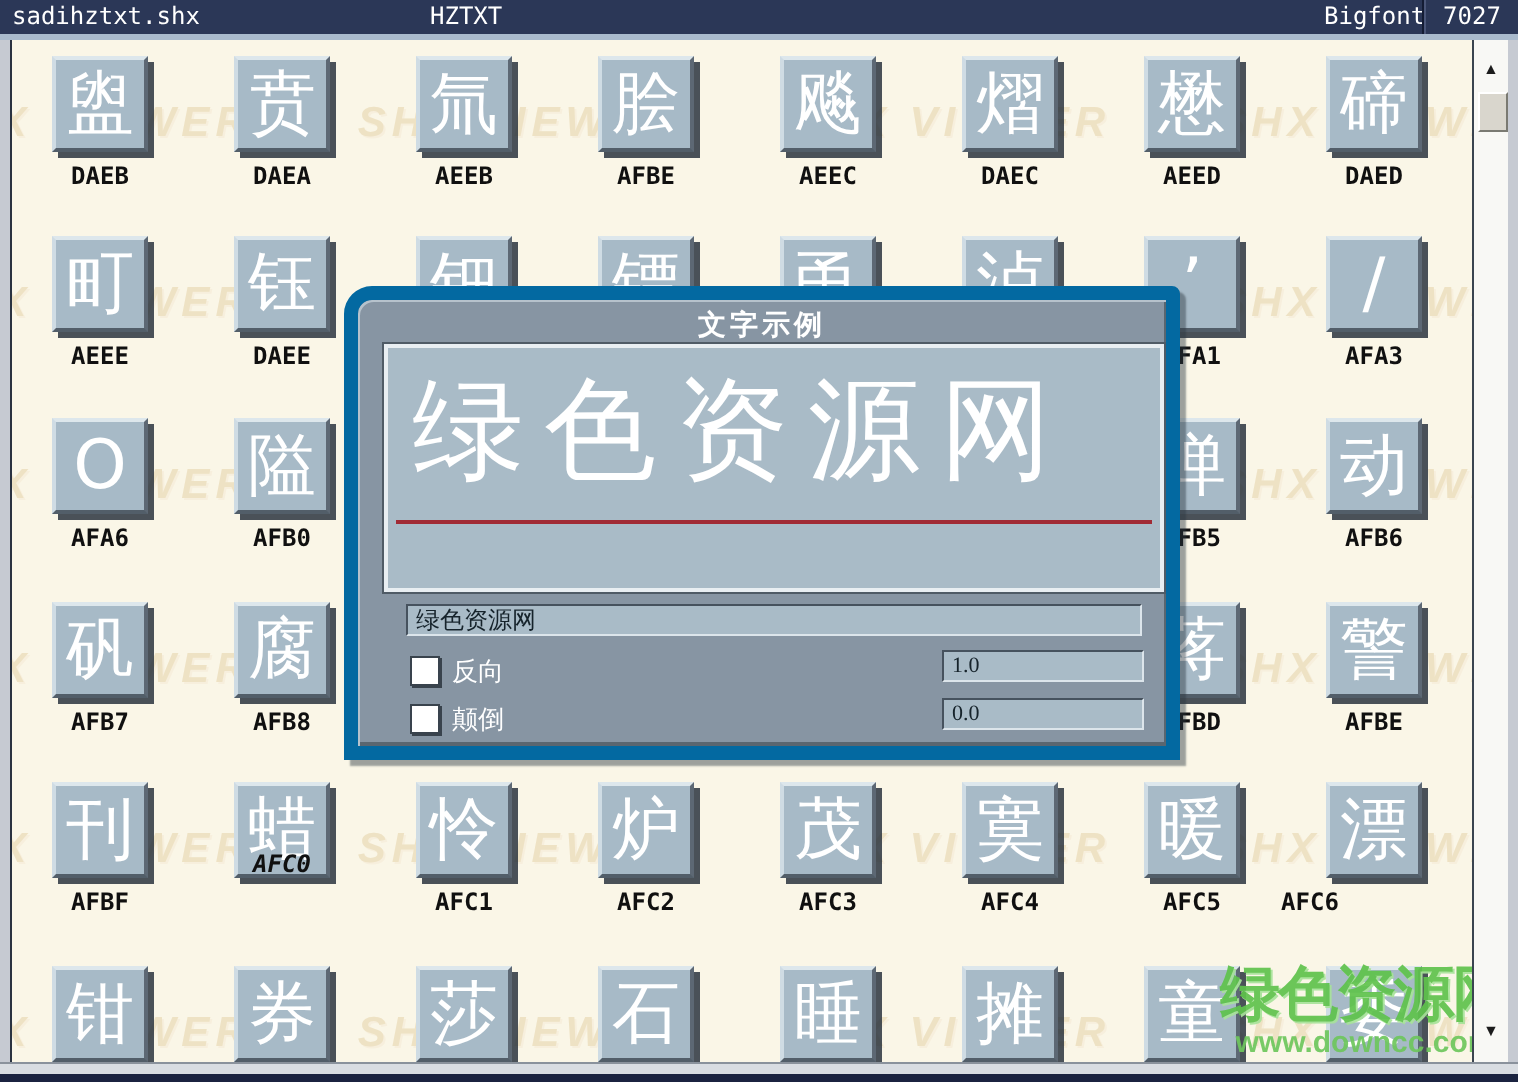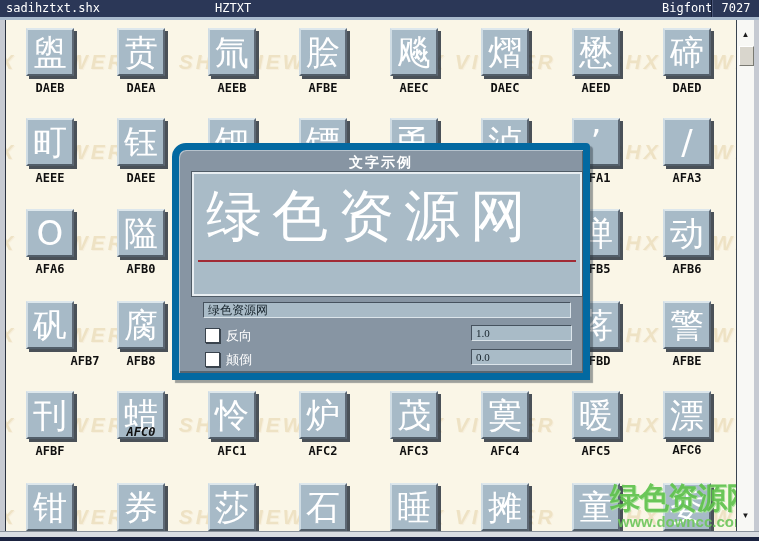--- a/index.html
+++ b/index.html
@@ -236,21 +236,21 @@
       <span class="tglyph">弹</span>
     </div>
     <div class="tlabel" style="left: 545px; top: 242px;">AFB5</div>
     <div class="tile" style="left: 657px; top: 189px;">
       <span class="tglyph">动</span>
     </div>
     <div class="tlabel" style="left: 636px; top: 242px;">AFB6</div>
     <div class="tile" style="left: 20px; top: 281px;">
       <span class="tglyph">矾</span>
     </div>
-    <div class="tlabel" style="left: -1px; top: 334px; padding-left: 35px;">AFB7</div>
+    <div class="tlabel" style="left: -1px; top: 334px;">AFB7</div>
     <div class="tile" style="left: 111px; top: 281px;">
       <span class="tglyph">腐</span>
     </div>
     <div class="tlabel" style="left: 90px; top: 334px;">AFB8</div>
     <div class="tile" style="left: 202px; top: 281px;">
       <span class="tglyph"></span>
     </div>
     <div class="tile" style="left: 293px; top: 281px;">
       <span class="tglyph"></span>
     </div>
@@ -292,21 +292,21 @@
       <span class="tglyph">寞</span>
     </div>
     <div class="tlabel" style="left: 454px; top: 424px;">AFC4</div>
     <div class="tile" style="left: 566px; top: 371px;">
       <span class="tglyph">暖</span>
     </div>
     <div class="tlabel" style="left: 545px; top: 424px;">AFC5</div>
     <div class="tile" style="left: 657px; top: 371px;">
       <span class="tglyph">漂</span>
     </div>
-    <div class="tlabel" style="left: 636px; top: 424px; font-family: Liberation Mono, monospace;">AFC6</div>
+    <div class="tlabel" style="left: 604px; top: 424px;">AFC6</div>
     <div class="tile" style="left: 20px; top: 463px;">
       <span class="tglyph">钳</span>
     </div>
     <div class="tile" style="left: 111px; top: 463px;">
       <span class="tglyph">券</span>
     </div>
     <div class="tile" style="left: 202px; top: 463px;">
       <span class="tglyph">莎</span>
     </div>
     <div class="tile" style="left: 293px; top: 463px;">

